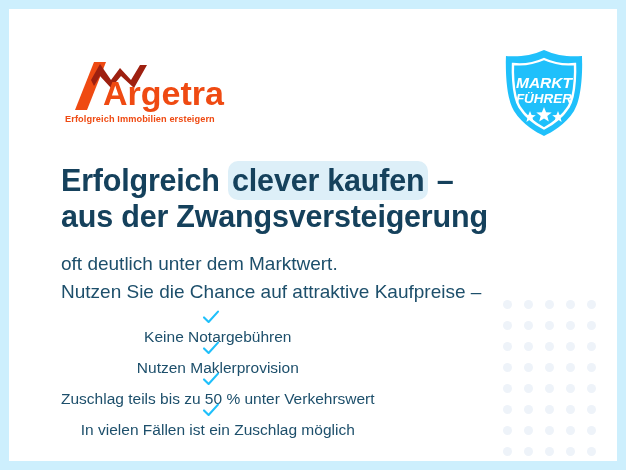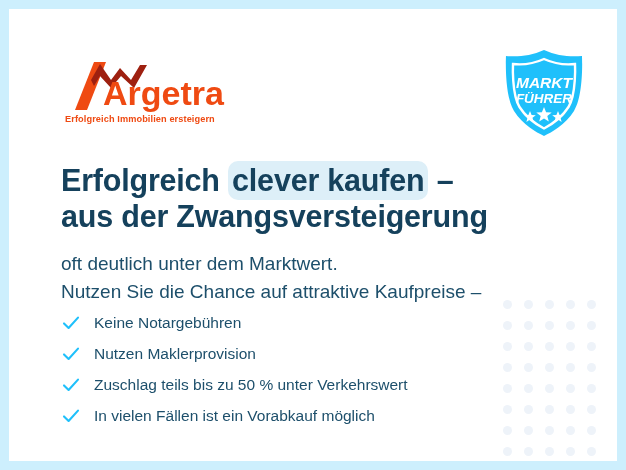--- a/index.html
+++ b/index.html
@@ -112,20 +112,21 @@
     z-index: 2;
     margin: 0;
     padding: 0;
     list-style: none;
   }
   .bullets li {
     display: flex;
     align-items: center;
     height: 31px;
     white-space: nowrap;
+    flex-direction: column;
   }
   .check-icon {
     flex: 0 0 auto;
     width: 20px;
     height: 20px;
     margin-right: 13px;
     display: inline-block;
   }
   .check-icon svg { display: block; }
   .bullet-label {
@@ -244,18 +245,18 @@
           </svg>
         </span>
         <span class="bullet-label">Zuschlag teils bis zu 50 % unter Verkehrswert</span>
       </li>
       <li>
         <span class="check-icon">
           <svg width="20" height="20" viewBox="0 0 20 20" xmlns="http://www.w3.org/2000/svg">
             <path d="M3 10.4 L7.6 15 L17 4.6" fill="none" stroke="#1fc0fb" stroke-width="2.1" stroke-linecap="round" stroke-linejoin="round"></path>
           </svg>
         </span>
-        <span class="bullet-label">In vielen Fällen ist ein Vorabkauf möglich</span>
+        <span class="bullet-label">In vielen Fällen ist ein Zuschlag möglich</span>
       </li>
     </ul>
 
   </div>
 </div>
 
 </body></html>

